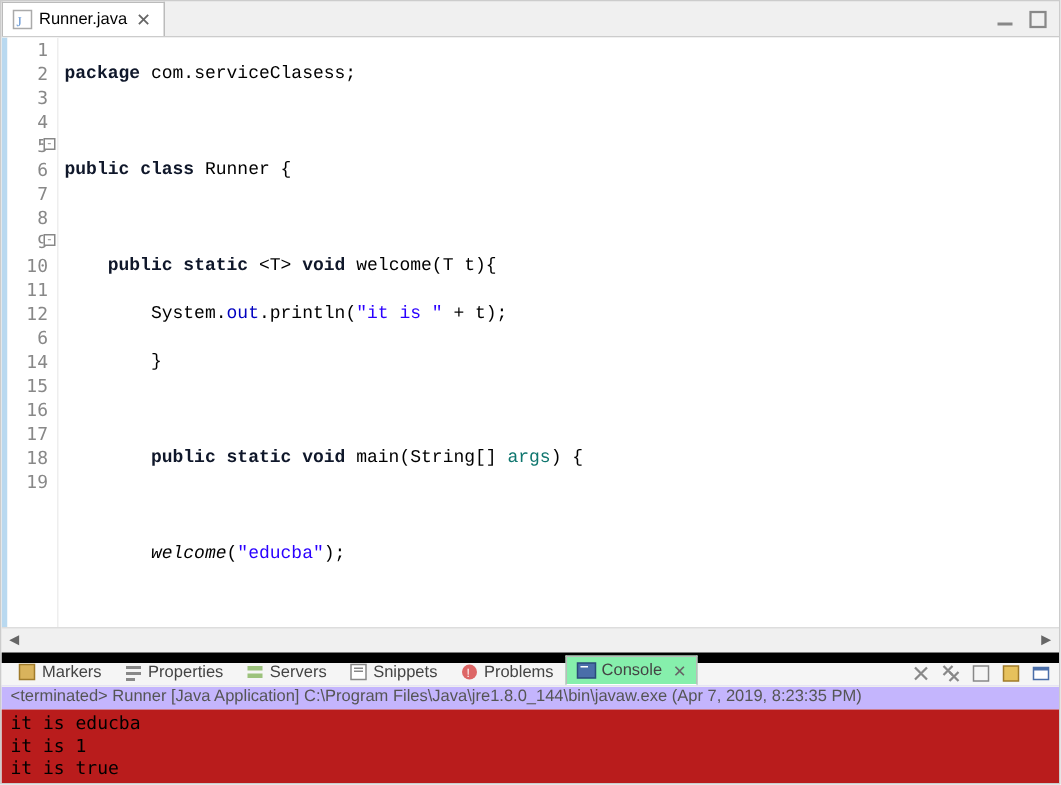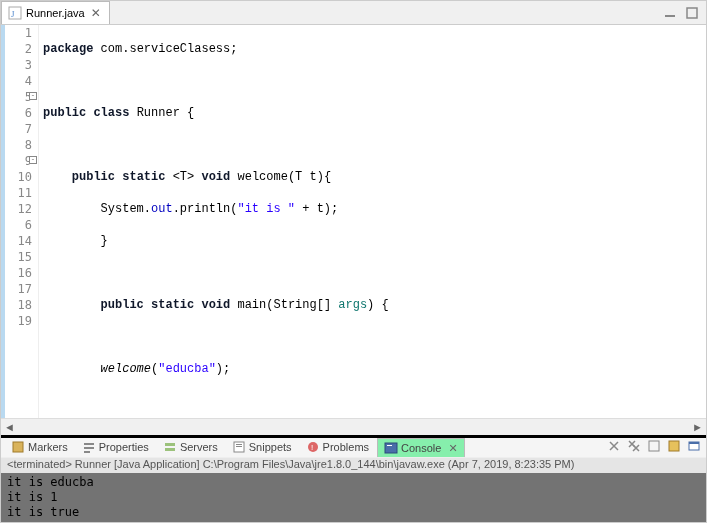--- a/index.html
+++ b/index.html
@@ -19,27 +19,27 @@
 .code { flex: 1; font-family: Consolas, "Courier New", monospace; font-size: 12px; line-height: 16px; white-space: pre; padding-left: 4px; overflow: hidden; }
 .code .row { height: 16px; }
 .kw { color: #0f172a; font-weight: bold; }
 .str { color: #2a00ff; }
 .fld { color: #0000c0; }
 .mth { font-style: italic; }
 .arg { color: #0f766e; }
 .hscroll { height: 17px; background: #f0f0f0; border-top: 1px solid #ddd; display: flex; align-items: center; }
 .hscroll .track { flex: 1; height: 15px; position: relative; }
 .hscroll .arrow { width: 17px; height: 15px; display: flex; align-items: center; justify-content: center; color: #666; }
-.bottom-tabs { height: 22px; background: #f5f5f5; border-top: 3px solid #000000; display: flex; align-items: flex-start; padding: 0 4px; gap: 2px; }
+.bottom-tabs { height: 22px; background: #f5f5f5; border-top: 7px solid #000000; display: flex; align-items: flex-end; padding: 0 4px; gap: 2px; }
 .btab { display: flex; align-items: center; gap: 3px; padding: 2px 6px; font-size: 11px; color: #444; }
 .btab.active { background: #86efac; border: 1px solid #bbb; border-bottom: 1px solid #fff; }
 .btab-icon { width: 14px; height: 14px; }
 .bottom-right { margin-left: auto; display: flex; align-items: center; gap: 4px; }
-.console-header { height: 16px; font-size: 11px; color: #555; padding: 0 6px; background: #e5e5e5; border-top: 1px solid #eee; }
-.console-out { font-family: Consolas, monospace; font-size: 12px; padding: 2px 6px; background: #737373; line-height: 15px; white-space: pre; }
+.console-header { height: 16px; font-size: 11px; color: #555; padding: 0 6px; background: #c4b5fd; border-top: 1px solid #eee; }
+.console-out { font-family: Consolas, monospace; font-size: 12px; padding: 2px 6px; background: #b91c1c; line-height: 15px; white-space: pre; }
 svg { display: block; }
 </style>
 </head>
 <body>
 
 <div class="tabbar">
   <div class="tab">
     <span class="tab-icon">
       <svg width="14" height="14" viewBox="0 0 14 14">
           <rect x="1" y="1" width="12" height="12" fill="#fff" stroke="#aaa"></rect>

